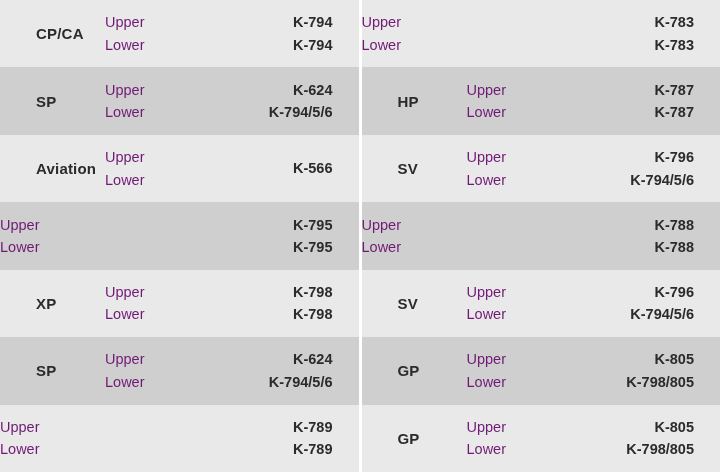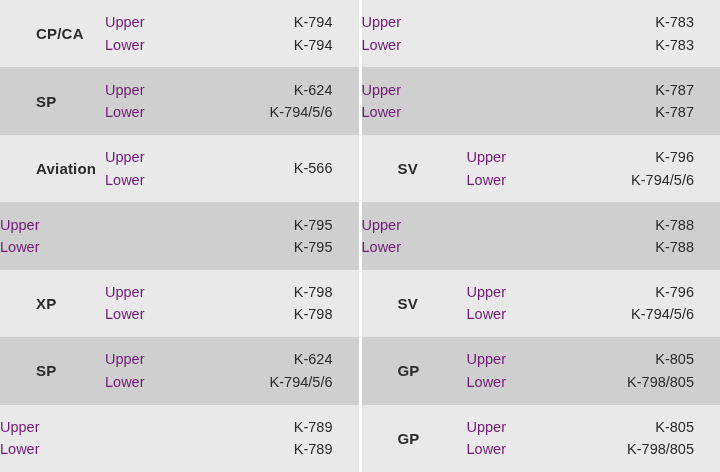--- a/index.html
+++ b/index.html
@@ -60,20 +60,21 @@
     flex: 1 1 auto;
     display: flex;
     flex-direction: column;
     justify-content: center;
     align-items: flex-end;
     padding-right: 26px;
     box-sizing: border-box;
     font-size: 14.5px;
     color: #2b2b2b;
     line-height: 1.55;
+    font-weight: bold;
   }
   .cell-values .v { white-space: nowrap; }
 </style>
 </head>
 <body>
 
 <div class="table-wrap">
 
   <div class="row light">
     <div class="half left">
@@ -105,20 +106,21 @@
       <div class="cell-labels">
         <span class="l">Upper</span>
         <span class="l">Lower</span>
       </div>
       <div class="cell-values">
         <span class="v">K-624</span>
         <span class="v">K-794/5/6</span>
       </div>
     </div>
     <div class="half right">
+      <div class="cell-code">HP</div>
       <div class="cell-labels">
         <span class="l">Upper</span>
         <span class="l">Lower</span>
       </div>
       <div class="cell-values">
         <span class="v">K-787</span>
         <span class="v">K-787</span>
       </div>
     </div>
   </div>

